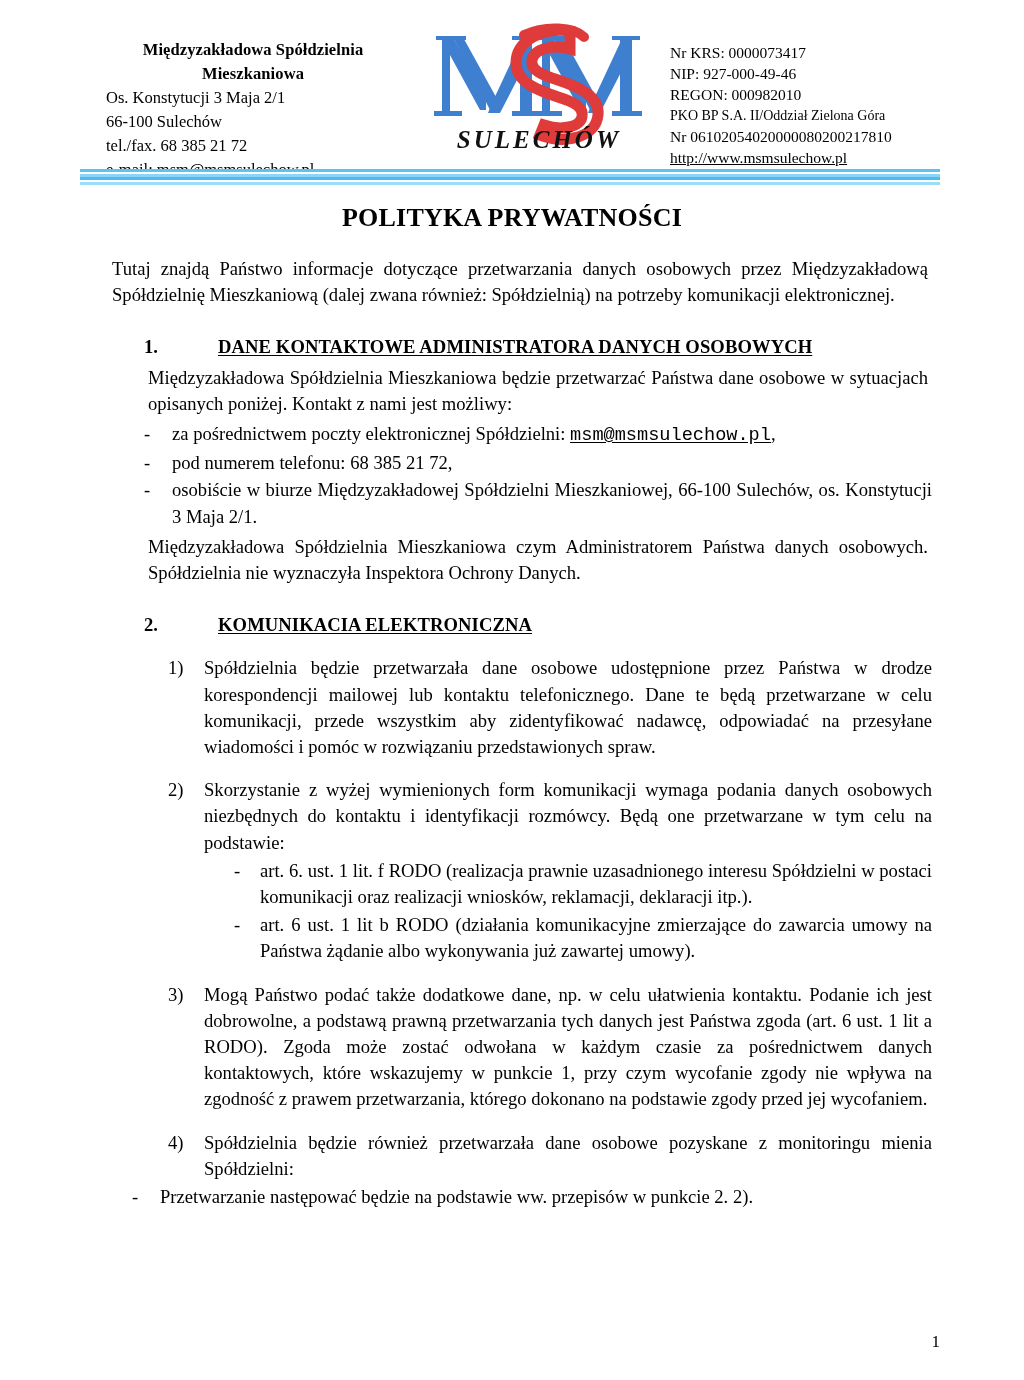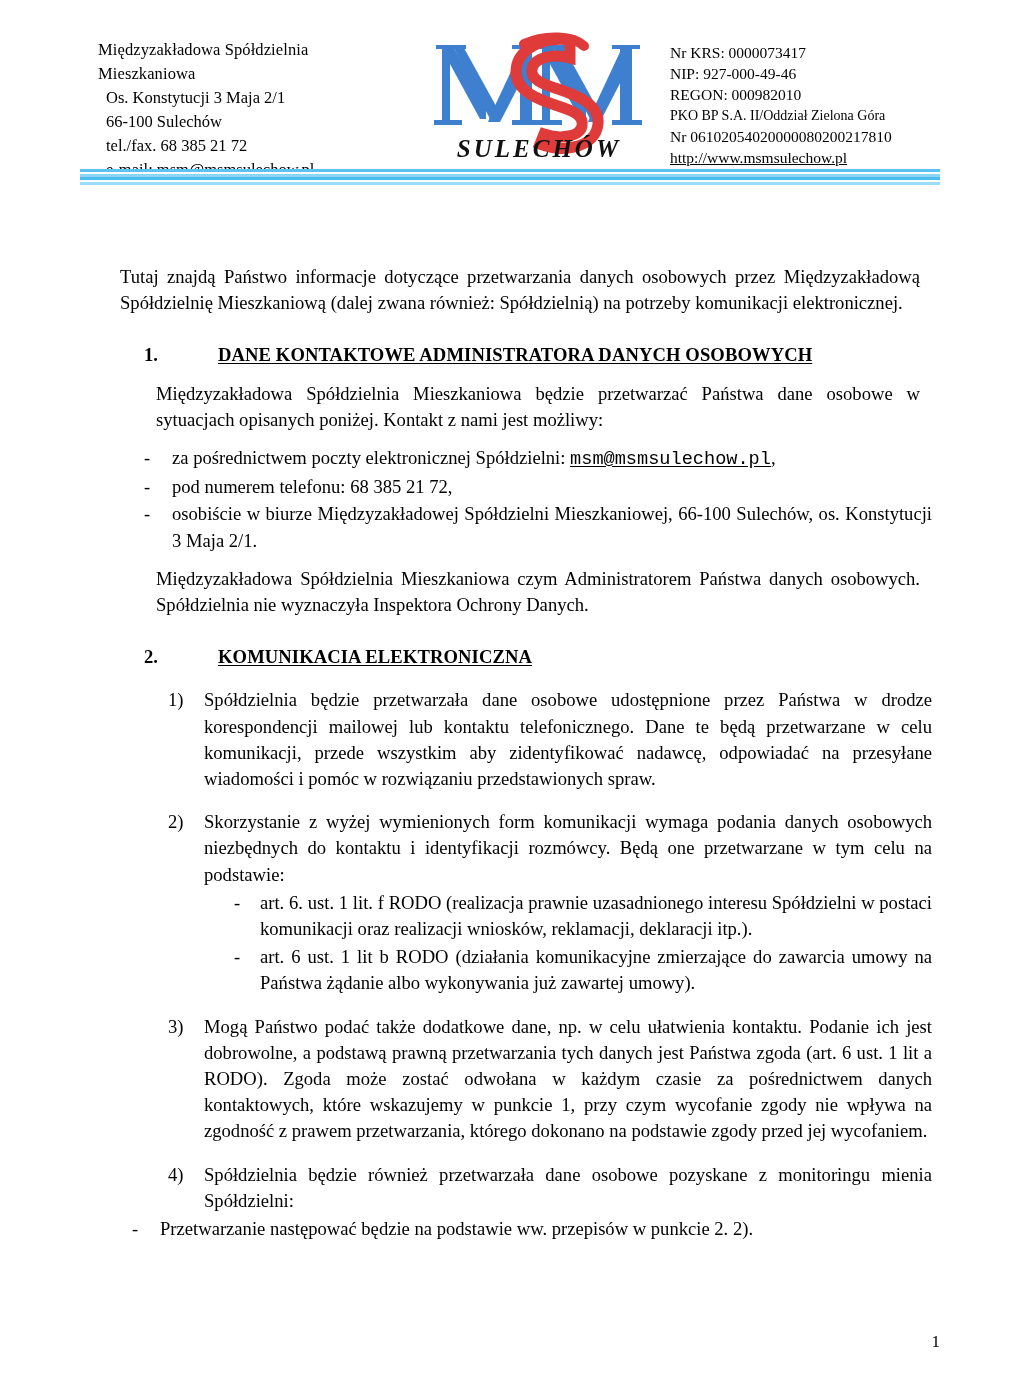--- a/index.html
+++ b/index.html
@@ -37,28 +37,29 @@
 
   .lh-left {
     width: 310px;
     margin-left: 98px;
     padding-top: 38px;
     font-size: 16.5px;
     line-height: 24px;
     text-align: left;
   }
   .lh-left .org-line {
-    font-weight: normal;
+    text-align: center;
+    font-weight: bold;
     letter-spacing: .1px;
   }
   .lh-left .addr { text-align: left; padding-left: 8px; }
 
   .lh-logo {
     width: 262px;
-    padding-top: 20px;
+    padding-top: 11px;
     display: flex;
     justify-content: center;
   }
 
   .lh-right {
     padding-top: 42px;
     font-size: 15.5px;
     line-height: 21px;
   }
   .lh-right .small { font-size: 14px; }
@@ -109,21 +110,21 @@
   .content {
     position: absolute;
     left: 108px;
     top: 252px;
     width: 824px;
     font-size: 18.6px;
     line-height: 26.2px;
   }
 
   p.just {
-    margin: 12px;
+    margin: 4px;
     text-align: justify;
     text-justify: inter-word;
   }
 
   
   .h-section {
     display: flex;
     margin: 26px 0 0 0;
     padding-left: 36px;
   }
@@ -260,20 +261,21 @@
 
   <div class="divider">
     <div class="band b1"></div>
     <div class="band b2"></div>
     <div class="band b3"></div>
     <div class="band b4"></div>
     <div class="band b5"></div>
     <div class="band b6"></div>
   </div>
 
+  <div class="doc-title">POLITYKA PRYWATNOŚCI</div>
 
   <div class="content">
 
     <p class="just">Tutaj znajdą Państwo informacje dotyczące przetwarzania danych osobowych przez Międzyzakładową Spółdzielnię Mieszkaniową (dalej zwana również: Spółdzielnią) na potrzeby komunikacji elektronicznej.</p>
 
     <div class="h-section">
       <span class="num">1.</span>
       <span class="txt">DANE KONTAKTOWE ADMINISTRATORA DANYCH OSOBOWYCH</span>
     </div>
 

